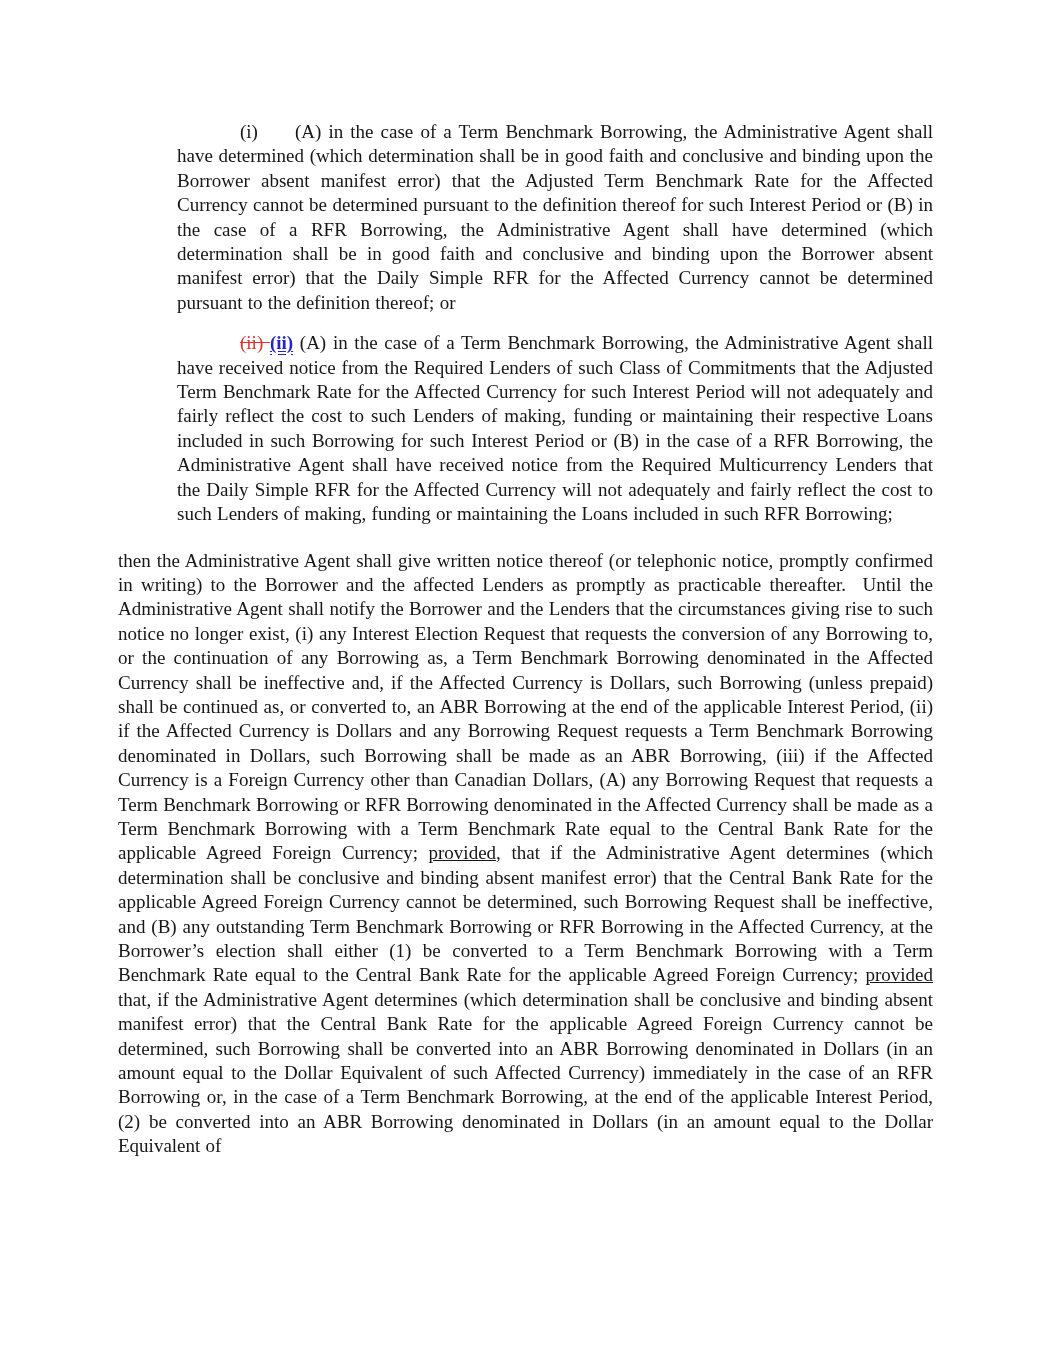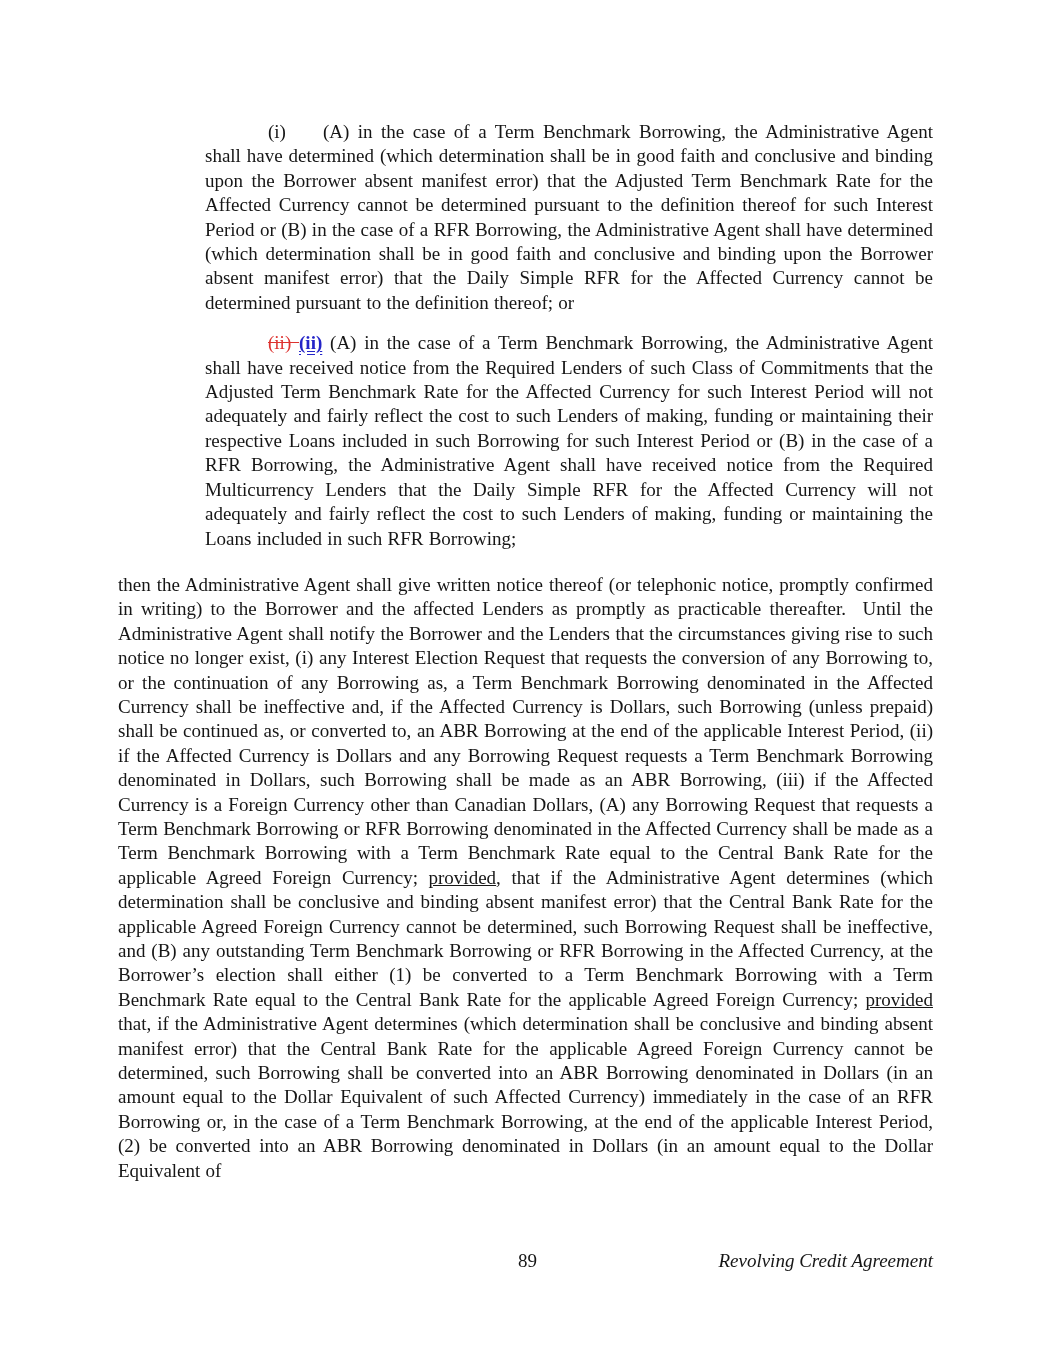--- a/index.html
+++ b/index.html
@@ -19,21 +19,21 @@
     overflow: hidden;
   }
   .para {
     margin: 0 0 16px 0;
     font-size: 19px;
     line-height: 24.4px;
     text-align: justify;
     word-spacing: 0.5px;
   }
   .para.indented {
-    margin-left: 87px;
+    margin-left: 59px;
     text-indent: 63px;
   }
   .body-text .para:nth-child(2) {
     margin-bottom: 22px;
   }
   .para.flush {
     margin-bottom: 8px;
   }
   .tab {
     display: inline-block;
@@ -77,17 +77,13 @@
 </style>
 </head>
 <body>
 
 <main class="page">
   <section class="body-text">
       <p class="para indented"><span class="run">(i)</span><span class="tab"></span><span class="run">(A) in the case of a Term Benchmark Borrowing, the Administrative Agent shall have determined (which determination shall be in good faith and conclusive and binding upon the Borrower absent manifest error) that the Adjusted Term Benchmark Rate for the Affected Currency cannot be determined pursuant to the definition thereof for such Interest Period or (B) in the case of a RFR Borrowing, the Administrative Agent shall have determined (which determination shall be in good faith and conclusive and binding upon the Borrower absent manifest error) that the Daily Simple RFR for the Affected Currency cannot be determined pursuant to the definition thereof; or</span></p>
       <p class="para indented"><span class="del">(ii)&nbsp;</span><span class="ins">(ii)</span><span class="run"> (A) in the case of a Term Benchmark Borrowing, the Administrative Agent shall have received notice from the Required Lenders of such Class of Commitments that the Adjusted Term Benchmark Rate for the Affected Currency for such Interest Period will not adequately and fairly reflect the cost to such Lenders of making, funding or maintaining their respective Loans included in such Borrowing for such Interest Period or (B) in the case of a RFR Borrowing, the Administrative Agent shall have received notice from the Required Multicurrency Lenders that the Daily Simple RFR for the Affected Currency will not adequately and fairly reflect the cost to such Lenders of making, funding or maintaining the Loans included in such RFR Borrowing;</span></p>
       <p class="para flush"><span class="run">then the Administrative Agent shall give written notice thereof (or telephonic notice, promptly confirmed in writing) to the Borrower and the affected Lenders as promptly as practicable thereafter.&nbsp; Until the Administrative Agent shall notify the Borrower and the Lenders that the circumstances giving rise to such notice no longer exist, (i) any Interest Election Request that requests the conversion of any Borrowing to, or the continuation of any Borrowing as, a Term Benchmark Borrowing denominated in the Affected Currency shall be ineffective and, if the Affected Currency is Dollars, such Borrowing (unless prepaid) shall be continued as, or converted to, an ABR Borrowing at the end of the applicable Interest Period, (ii) if the Affected Currency is Dollars and any Borrowing Request requests a Term Benchmark Borrowing denominated in Dollars, such Borrowing shall be made as an ABR Borrowing, (iii) if the Affected Currency is a Foreign Currency other than Canadian Dollars, (A) any Borrowing Request that requests a Term Benchmark Borrowing or RFR Borrowing denominated in the Affected Currency shall be made as a Term Benchmark Borrowing with a Term Benchmark Rate equal to the Central Bank Rate for the applicable Agreed Foreign Currency; </span><span class="und">provided</span><span class="run">, that if the Administrative Agent determines (which determination shall be conclusive and binding absent manifest error) that the Central Bank Rate for the applicable Agreed Foreign Currency cannot be determined, such Borrowing Request shall be ineffective, and (B) any outstanding Term Benchmark Borrowing or RFR Borrowing in the Affected Currency, at the Borrower’s election shall either (1) be converted to a Term Benchmark Borrowing with a Term Benchmark Rate equal to the Central Bank Rate for the applicable Agreed Foreign Currency; </span><span class="und">provided</span><span class="run"> that, if the Administrative Agent determines (which determination shall be conclusive and binding absent manifest error) that the Central Bank Rate for the applicable Agreed Foreign Currency cannot be determined, such Borrowing shall be converted into an ABR Borrowing denominated in Dollars (in an amount equal to the Dollar Equivalent of such Affected Currency) immediately in the case of an RFR Borrowing or, in the case of a Term Benchmark Borrowing, at the end of the applicable Interest Period, (2) be converted into an ABR Borrowing denominated in Dollars (in an amount equal to the Dollar Equivalent of</span></p>
     </section>
-  <footer class="page-footer">
-    <span class="page-number">89</span>
-    <span class="doc-title">Revolving Credit Agreement</span>
-  </footer>
 </main>
 
 </body></html>

